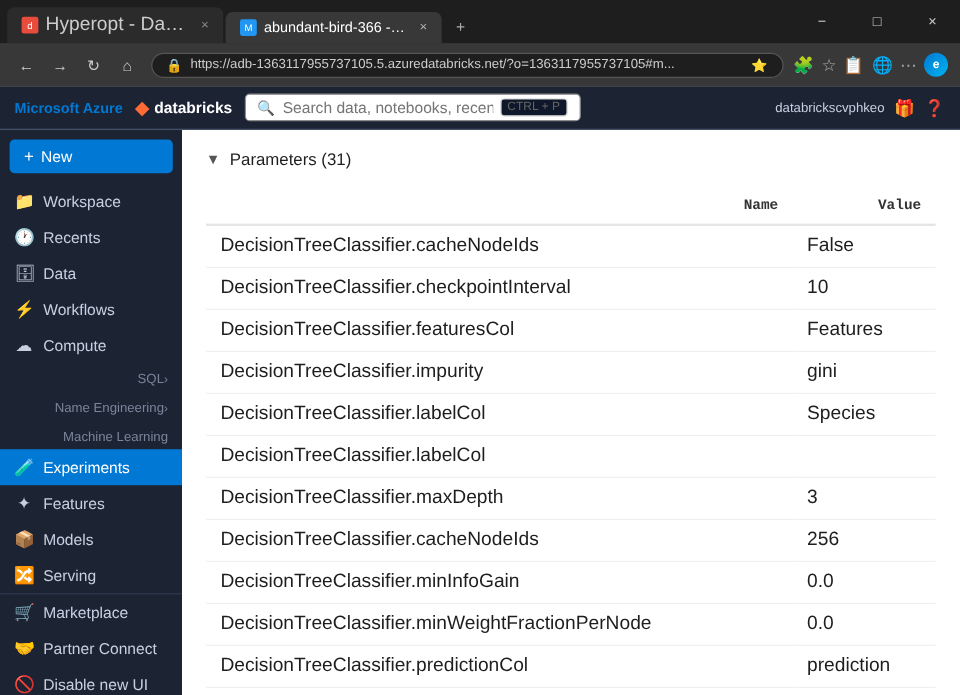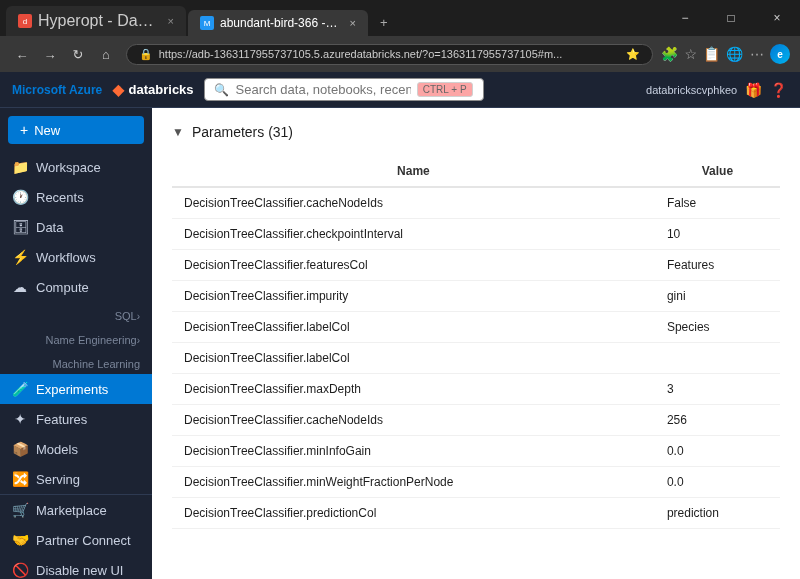--- a/index.html
+++ b/index.html
@@ -48,28 +48,28 @@
 
     
     .main { flex: 1; background: #fff; overflow-y: auto; display: flex; flex-direction: column; }
 
     
     .params-section { padding: 16px 20px; }
     .section-header { display: flex; align-items: center; gap: 8px; margin-bottom: 16px; font-size: 14px; font-weight: 500; color: #1e1e1e; cursor: pointer; }
     .collapse-icon { color: #555; font-size: 12px; }
 
     .params-table { width: 100%; border-collapse: collapse; }
-    .params-table th { text-align: center; padding: 8px 12px; font-size: 12px; font-weight: 600; color: #333; border-bottom: 2px solid #e5e5e5; }
-    .params-table td { padding: 8px 12px; font-size: 12px; color: #1e1e1e; border-bottom: 1px solid #f0f0f0; }
+    .params-table th { text-align: right; padding: 8px 12px; font-size: 12px; font-weight: 600; color: #333; border-bottom: 2px solid #e5e5e5; font-family: Liberation Mono, monospace; }
+    .params-table td { padding: 8px 12px; font-size: 16px; color: #1e1e1e; border-bottom: 1px solid #f0f0f0; }
 
     
     .search-bar { display: flex; align-items: center; background: #fff; border: 1px solid #8c8c8c; border-radius: 4px; padding: 3px 10px; gap: 6px; flex: 1; max-width: 280px; }
     .search-input { border: none; outline: none; font-size: 13px; color: #1e1e1e; width: 100%; }
     .search-icon { color: #605e5c; font-size: 12px; }
-    .ctrl-p-badge { background: #fca5a5; border: 1px solid #d0d0d0; border-radius: 3px; padding: 1px 5px; font-size: 10px; color: #666; white-space: nowrap; }
+    .ctrl-p-badge { background: #0f172a; border: 1px solid #d0d0d0; border-radius: 3px; padding: 1px 5px; font-size: 10px; color: #666; white-space: nowrap; }
     .top-bar { display: flex; align-items: center; gap: 10px; padding: 6px 12px; background: #1c2333; border-bottom: 1px solid #2e3a52; }
     .top-bar-right { display: flex; align-items: center; gap: 8px; margin-left: auto; }
     .user-badge { font-size: 11px; color: #c8d0e0; }
     .top-icon { color: #c8d0e0; font-size: 14px; cursor: pointer; }
   </style>
 </head>
 <body>
 
 <div class="browser-chrome">
   <div style="display:flex; background:#1e1e1e; align-items:stretch;">

